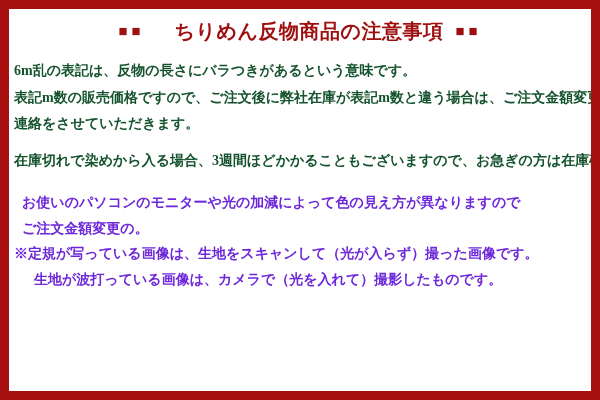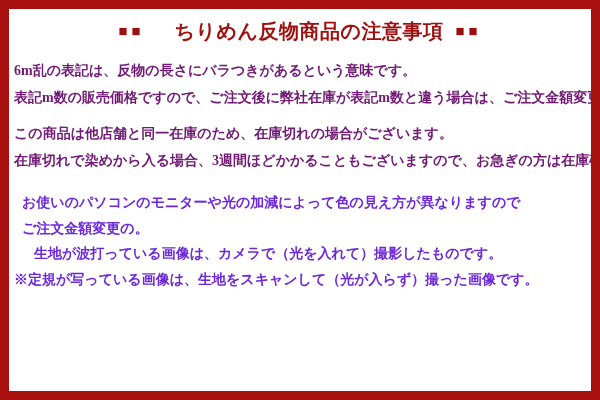--- a/index.html
+++ b/index.html
@@ -40,21 +40,21 @@
     .para {
       margin: 0;
     }
     .para-1 { margin-top: 12px; }
     .para-2 { margin-top: 10px; }
     .para-red { margin-top: 16px; }
     .line {
       font-size: 14px;
       line-height: 26.5px;
       letter-spacing: 0px;
-      color: #701a75;
+      color: #14532d;
       white-space: nowrap;
     }
     .para-red .line {
       line-height: 25.5px;
       color: #6d28d9;
     }
     .indent-sm { padding-left: 8px; }
     .indent-lg { padding-left: 20px; }
   </style>
 </head>
@@ -62,27 +62,27 @@
 
 <div class="page">
 
   <div class="title-row">
     <span class="title-marks">■■</span><span class="title-text">ちりめん反物商品の注意事項</span><span class="title-marks">■■</span>
   </div>
 
   <div class="para para-1">
     <div class="line">6m乱の表記は、反物の長さにバラつきがあるという意味です。</div>
     <div class="line">表記m数の販売価格ですので、ご注文後に弊社在庫が表記m数と違う場合は、ご注文金額変更の</div>
+    <div class="line">連絡をさせていただきます。</div>
   </div>
 
   <div class="para para-2">
-    <div class="line">この商品は他店舗と同一在庫のため、在庫切れの場合がございます。</div>
     <div class="line">在庫切れで染めから入る場合、3週間ほどかかることもございますので、お急ぎの方は在庫確認や</div>
   </div>
 
   <div class="para para-red">
     <div class="line indent-sm">お使いのパソコンのモニターや光の加減によって色の見え方が異なりますので</div>
     <div class="line indent-sm">ご注文金額変更の。</div>
+    <div class="line">※定規が写っている画像は、生地をスキャンして（光が入らず）撮った画像です。</div>
     <div class="line indent-lg">生地が波打っている画像は、カメラで（光を入れて）撮影したものです。</div>
-    <div class="line">※定規が写っている画像は、生地をスキャンして（光が入らず）撮った画像です。</div>
   </div>
 
 </div>
 
 </body></html>

